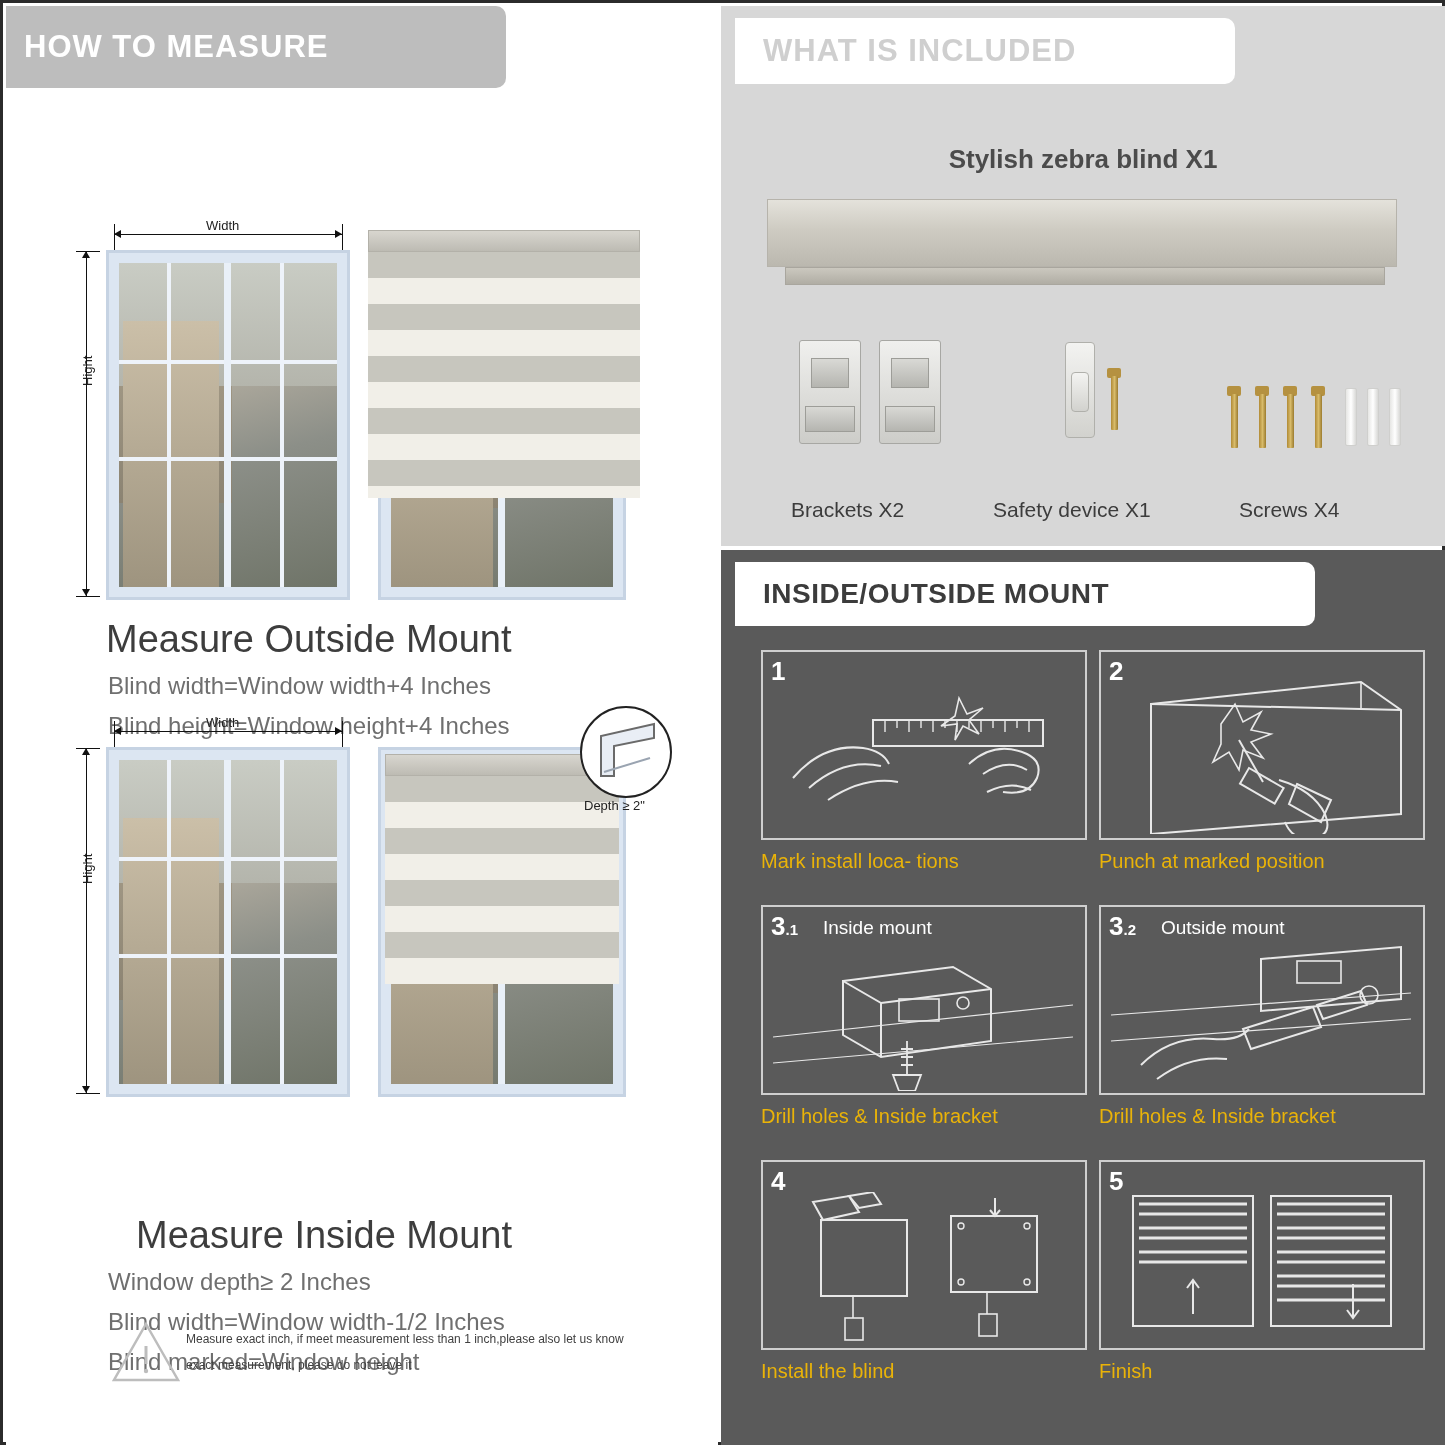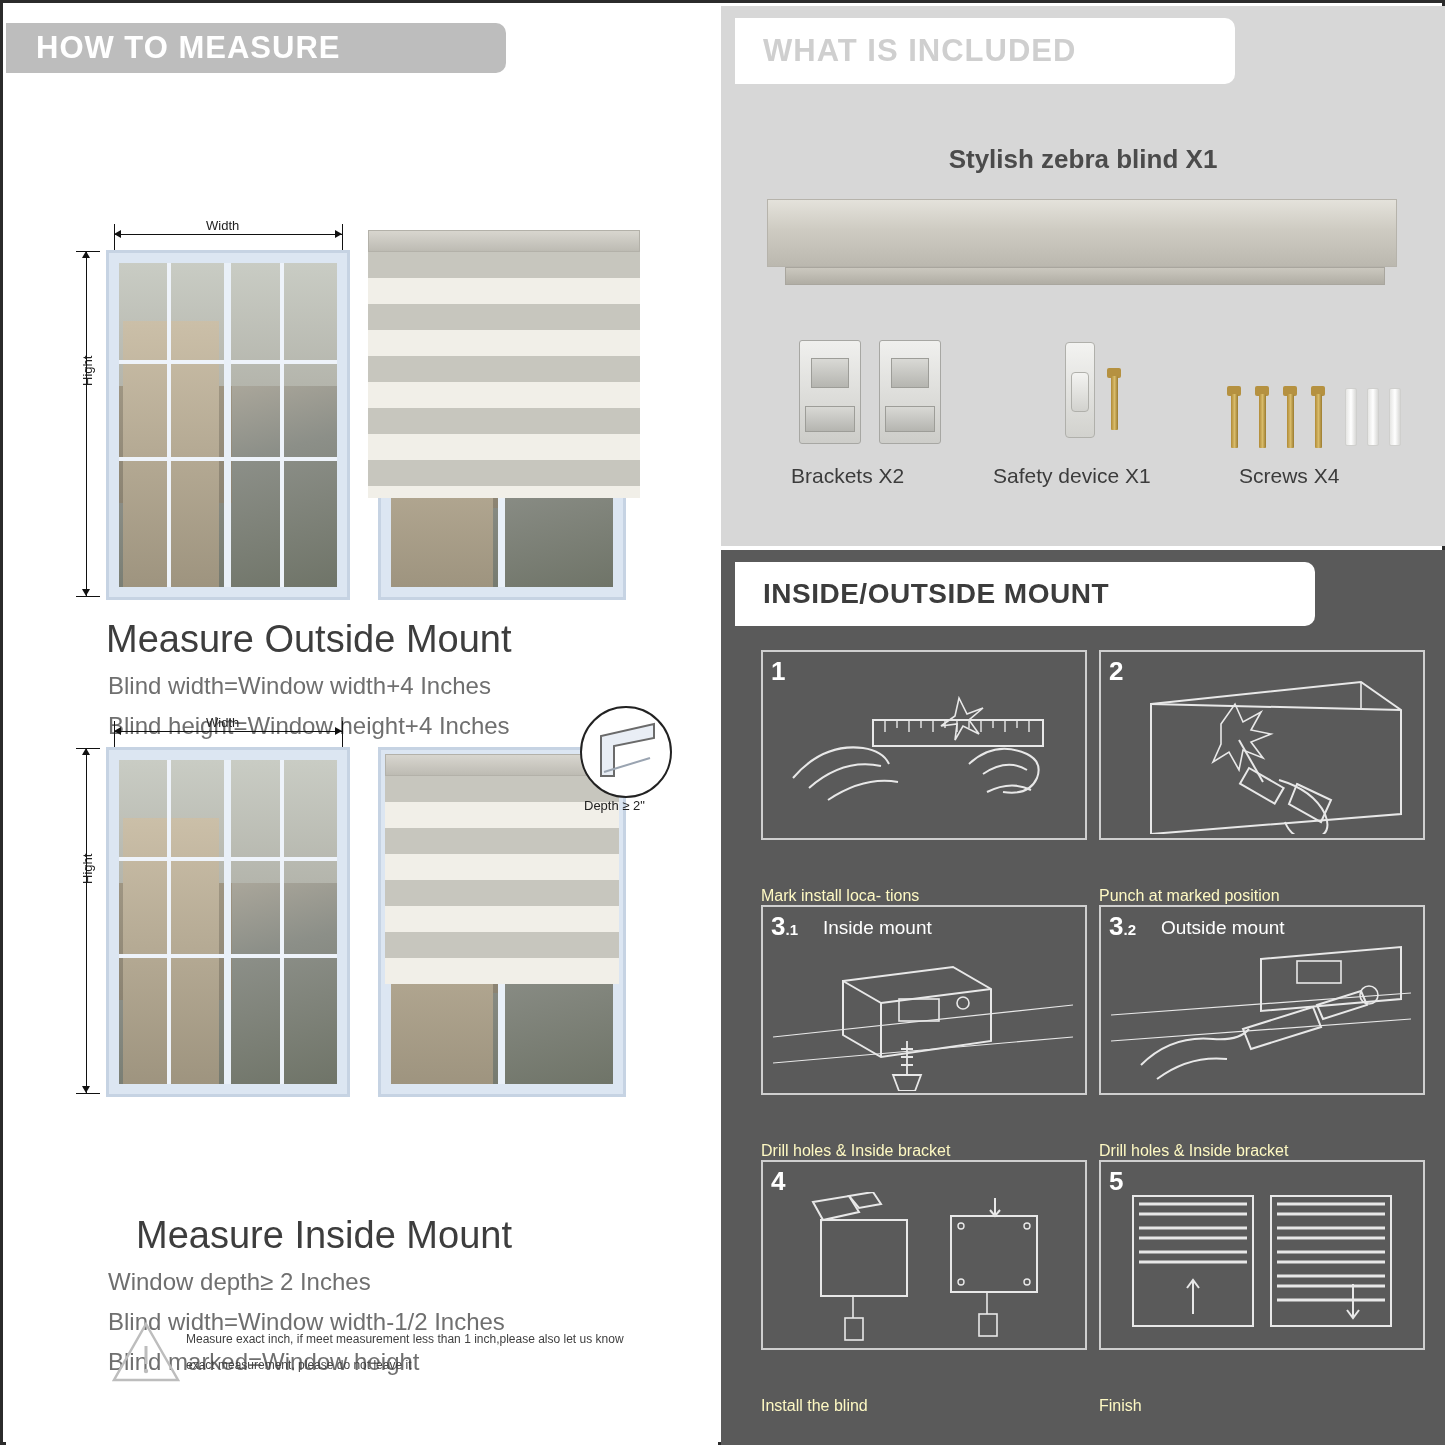--- a/index.html
+++ b/index.html
@@ -31,27 +31,27 @@
     box-sizing: border-box;
   }
   .banner {
     position: absolute;
     display: flex;
     align-items: center;
     font-weight: bold;
     letter-spacing: 1px;
   }
   .banner-left {
-    left: 0; top: 17px;
-    width: 500px; height: 50px;
+    left: 0; top: 0;
+    width: 500px; height: 82px;
     background: #bdbdbd;
     border-radius: 0 10px 10px 0;
     color: #ffffff;
     font-size: 31px;
-    padding-left: 30px;
+    padding-left: 18px;
     box-sizing: border-box;
   }
 
   
   .window-block { position: absolute; }
 
   .dim-label {
     position: absolute;
     font-size: 13px;
     color: #222;
@@ -202,20 +202,21 @@
     left: 64px; top: 261px;
     width: 600px; height: 18px;
     background: linear-gradient(180deg,#cbc8bf,#b0ada4);
     border: 1px solid #a9a69e;
     box-sizing: border-box;
   }
   .part-caption {
     position: absolute;
     font-size: 21px;
     color: #3c3c3c;
+    margin-top: 34px;
   }
 
   .bracket {
     position: absolute;
     background: linear-gradient(180deg,#f0f0ee,#cdcdc9);
     border: 1px solid #a7a7a3;
     box-sizing: border-box;
   }
   .bracket-in {
     position: absolute;
@@ -288,23 +289,22 @@
   }
   .step-num small { font-size: 15px; }
   .step-sub {
     position: absolute;
     left: 62px; top: 12px;
     font-size: 19px;
     color: #ffffff;
   }
   .step-cap {
     position: absolute;
-    font-size: 16px;
-    color: #fef9c3;
-    margin-top: 37px;
+    font-size: 20px;
+    color: #eab308;
   }
   .sk { position: absolute; stroke: #e8e8e8; fill: none; }
 </style>
 </head>
 <body>
 
 <div class="page">
 
   <div class="left-col">
 

